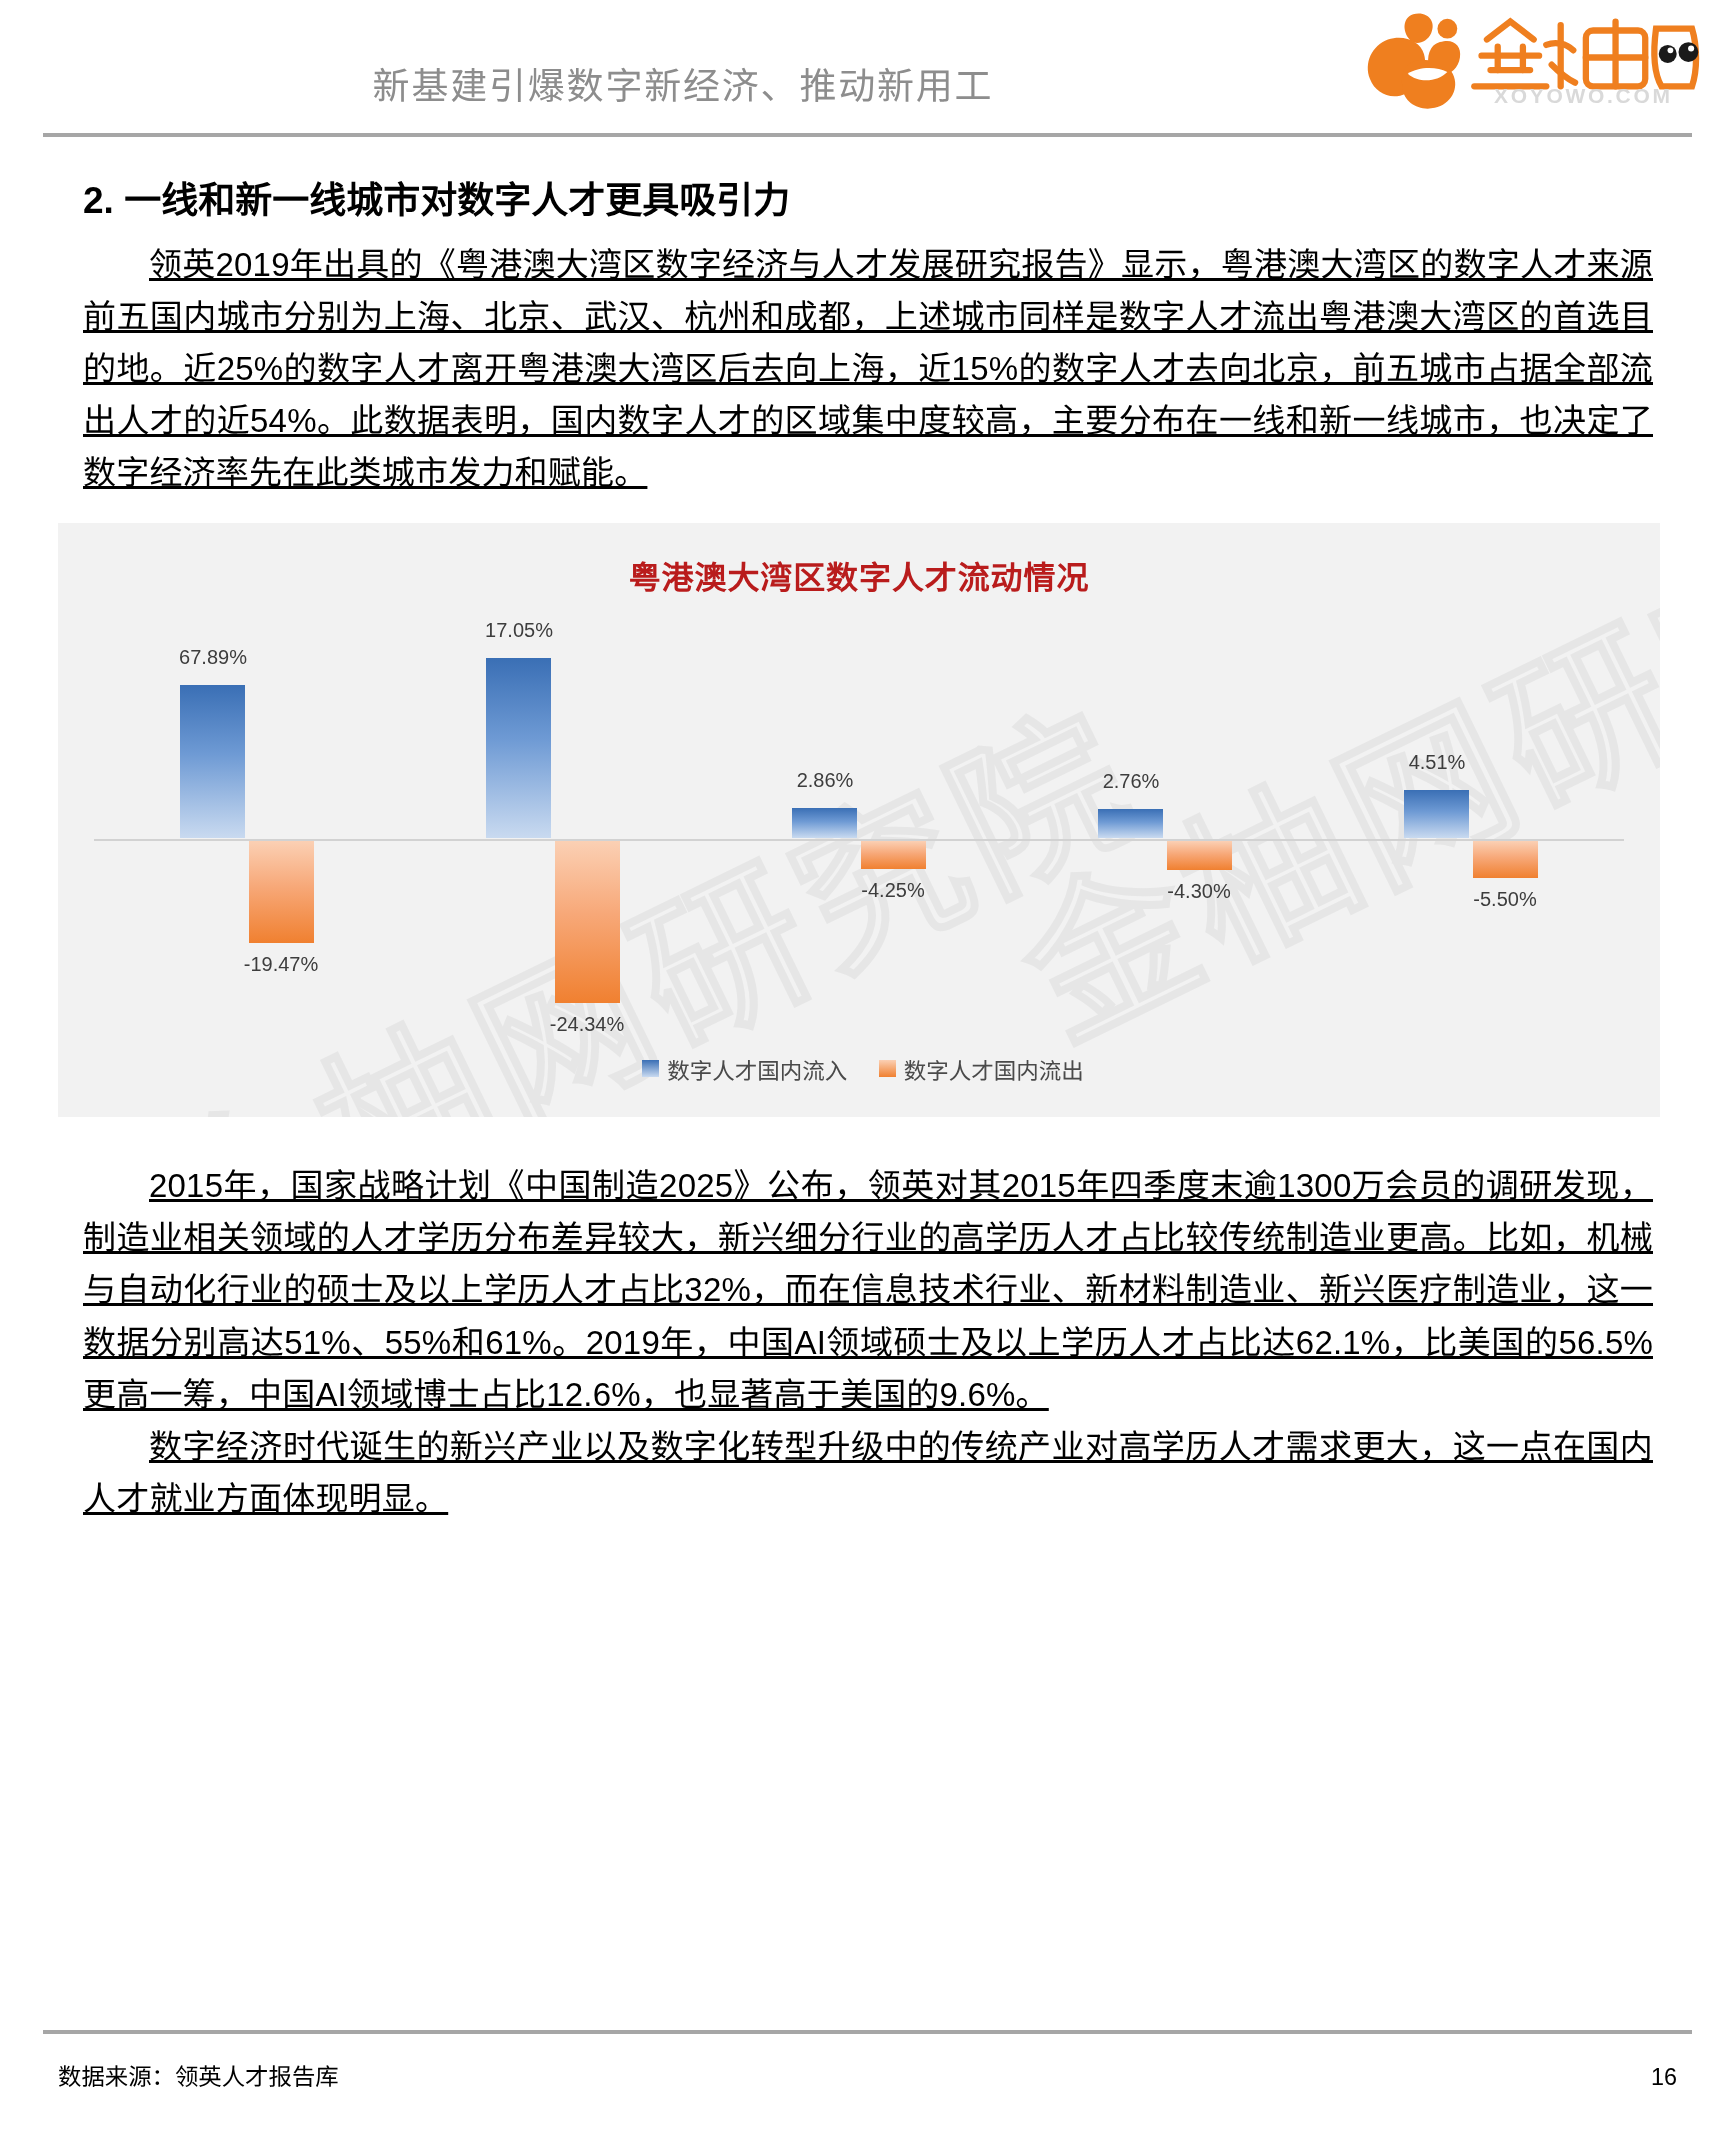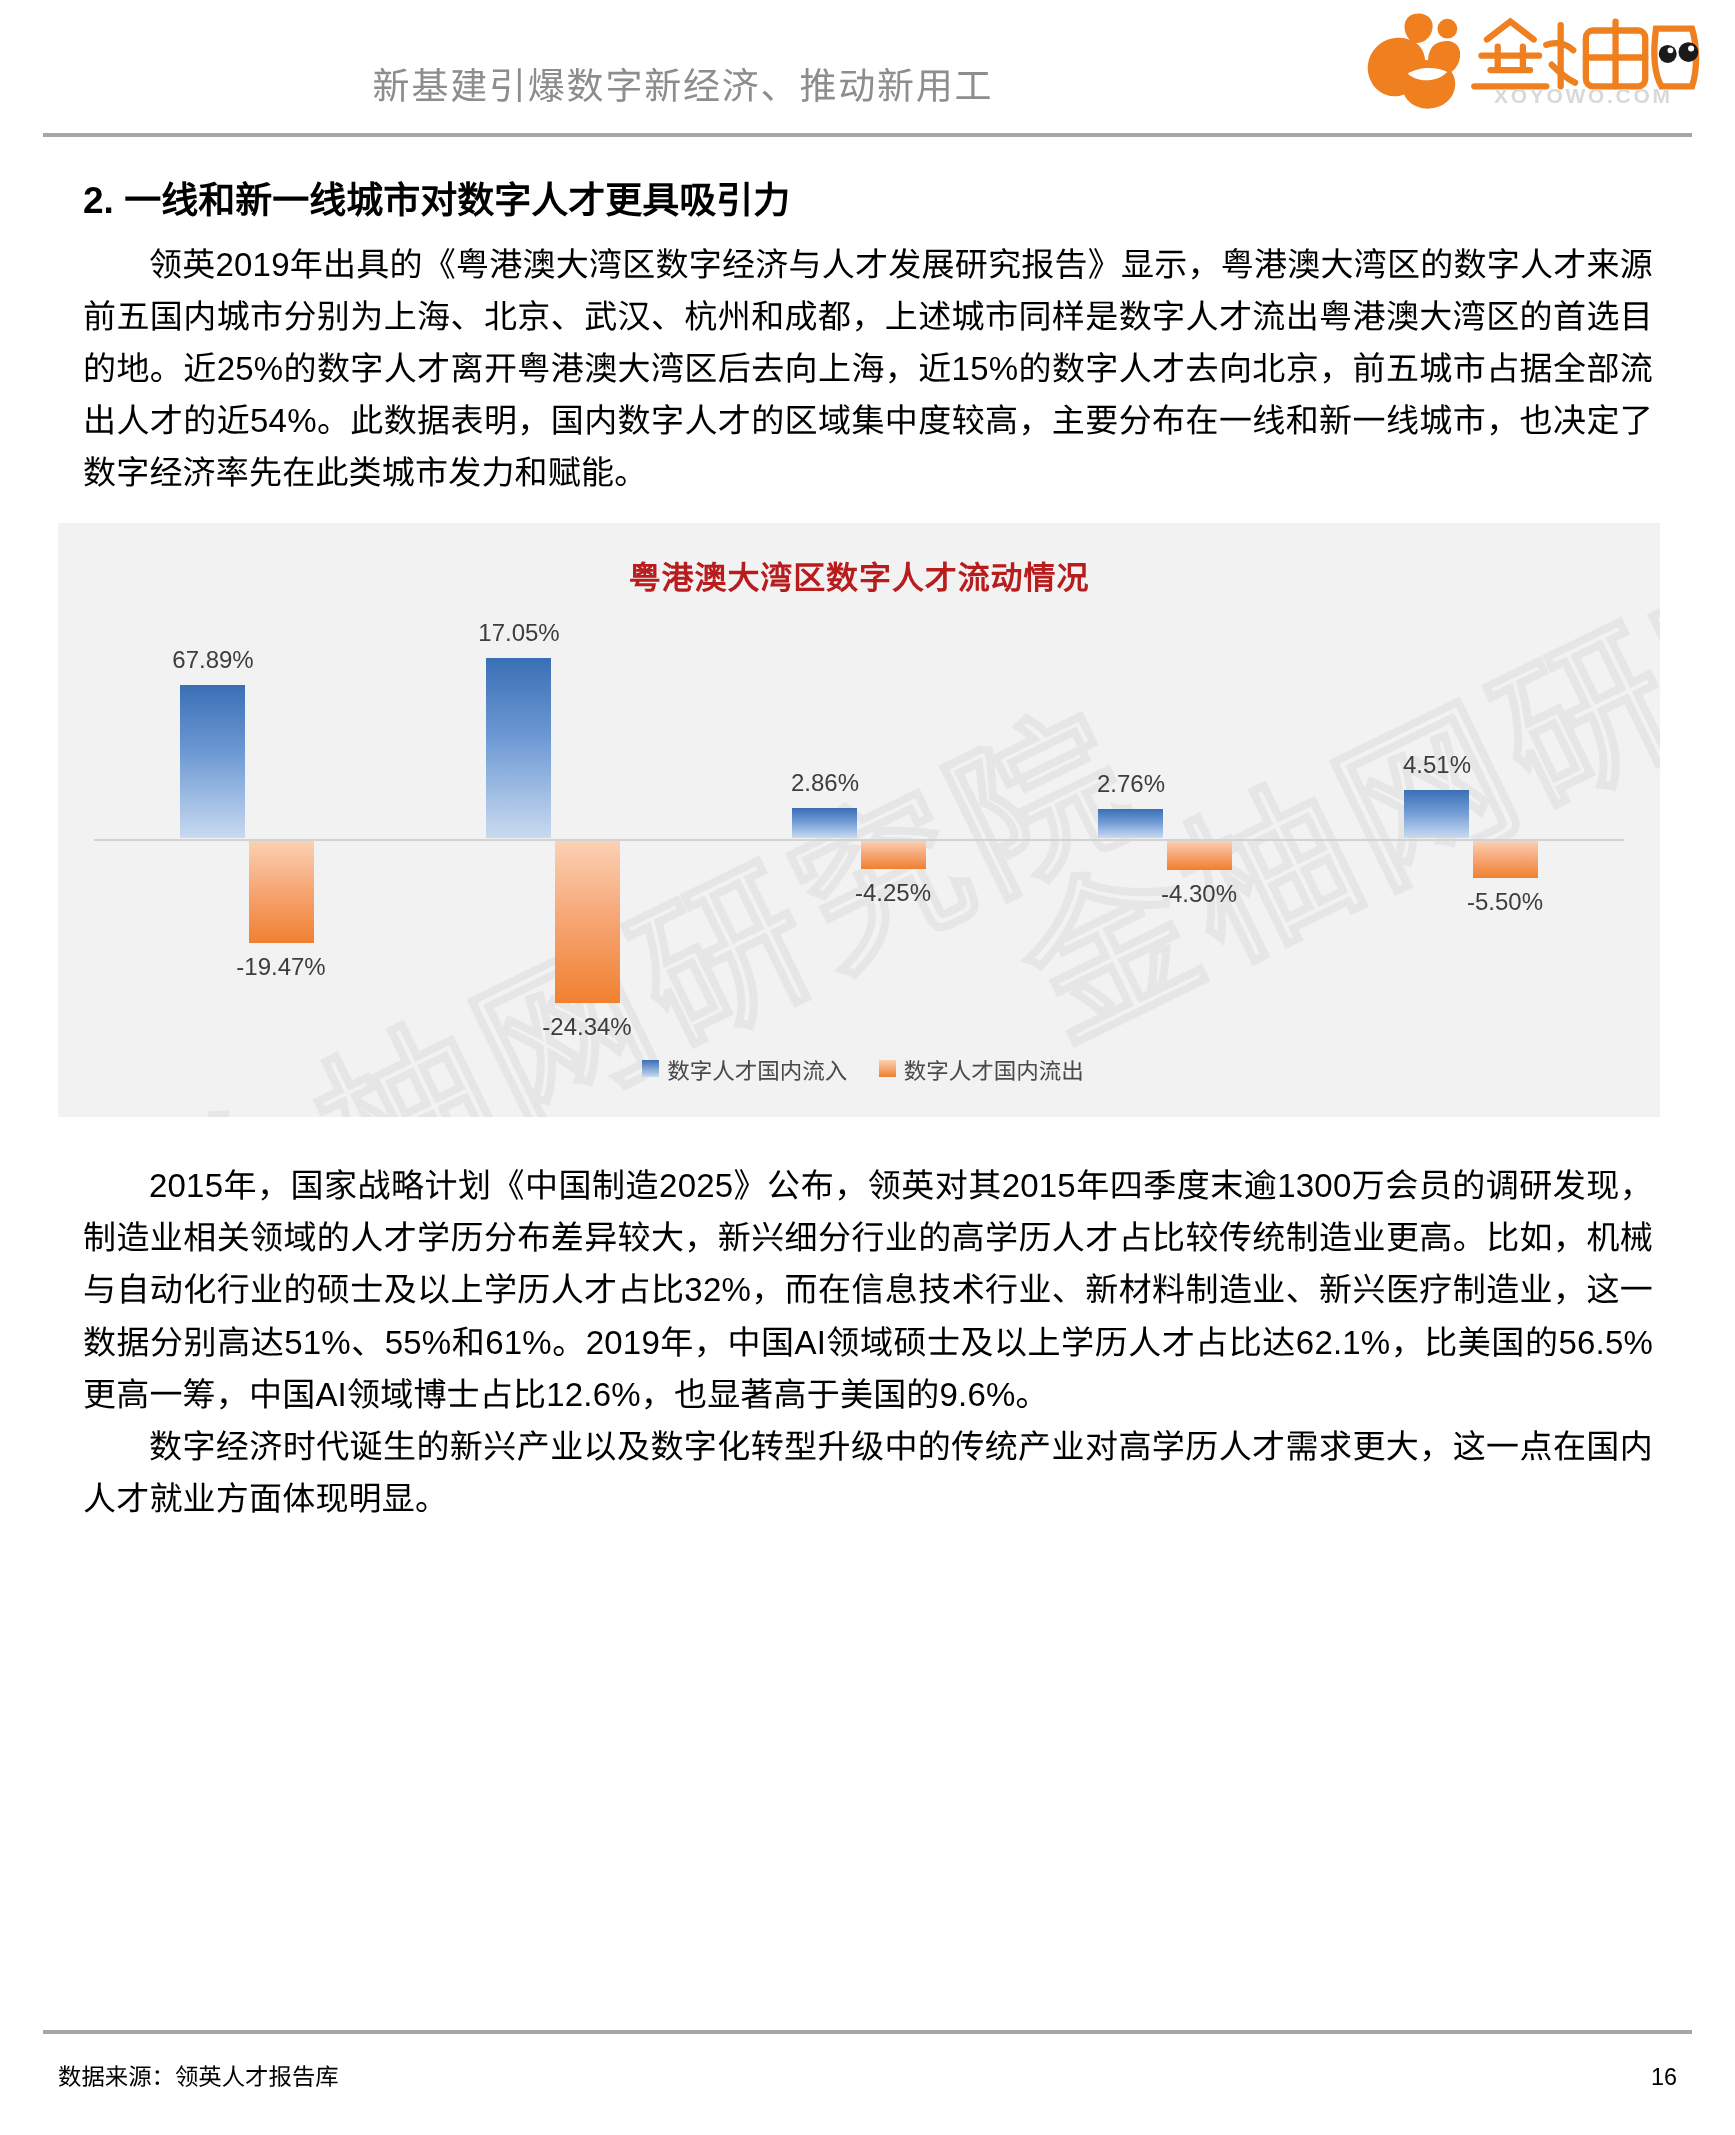--- a/index.html
+++ b/index.html
@@ -88,20 +88,21 @@
   }
   p.para {
     margin: 0;
     font-size: 33px;
     line-height: 1.58;
     text-align: justify;
     text-justify: inter-ideograph;
     text-indent: 2em;
     color: #000;
     letter-spacing: 0.2px;
+    text-decoration: underline;
   }
   .spacer-sm { height: 12.6px; }
 
   
   .chart-card {
     position: relative;
     margin: 23.4px 0 0 -25px;
     width: 1602px;
     height: 594px;
     background: #f2f2f2;
@@ -172,21 +173,21 @@
   }
   .bar-out {
     left: 155px;
     top: 232px;
     background: linear-gradient(to bottom, #fbd0b4 0%, #f7a878 45%, #f08030 100%);
   }
   .dlabel {
     position: absolute;
     width: 198px;
     text-align: center;
-    font-size: 24px;
+    font-size: 20px;
     color: #3d3d3d;
     white-space: nowrap;
   }
   .dlabel-in  { right: 88px; }
   .dlabel-out { left: 88px; }
 
   .xlabel {
     position: absolute;
     top: 504px;
     width: 306px;

